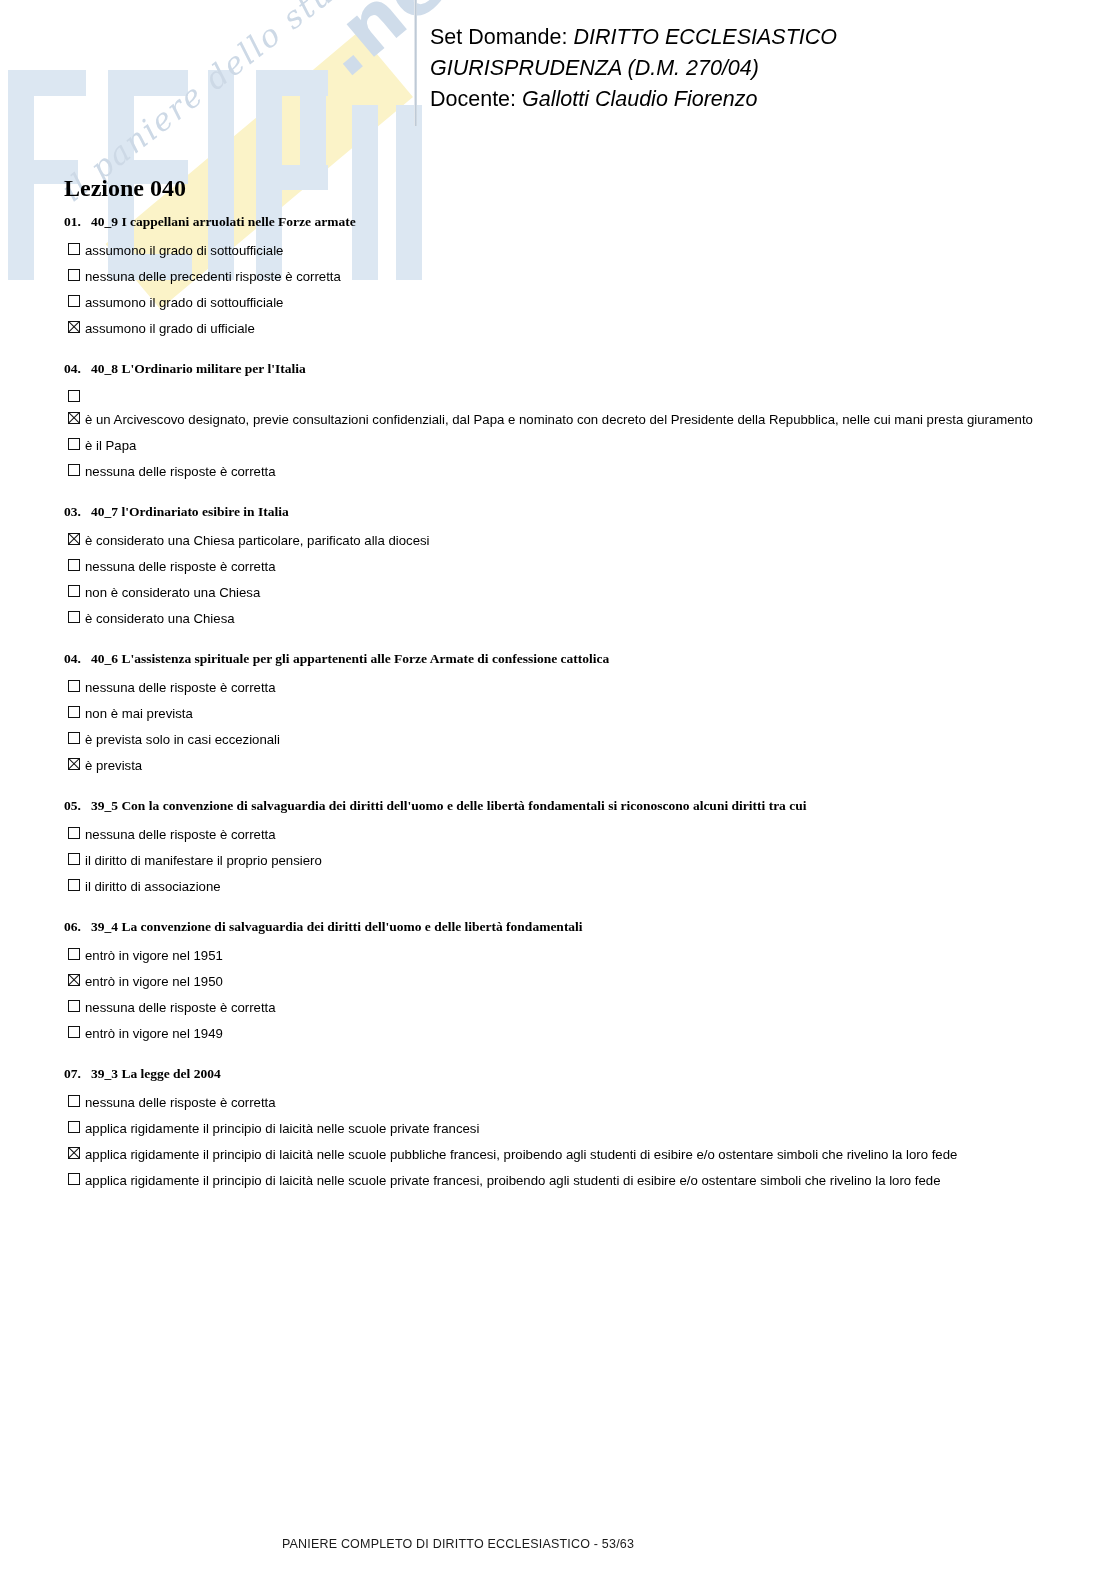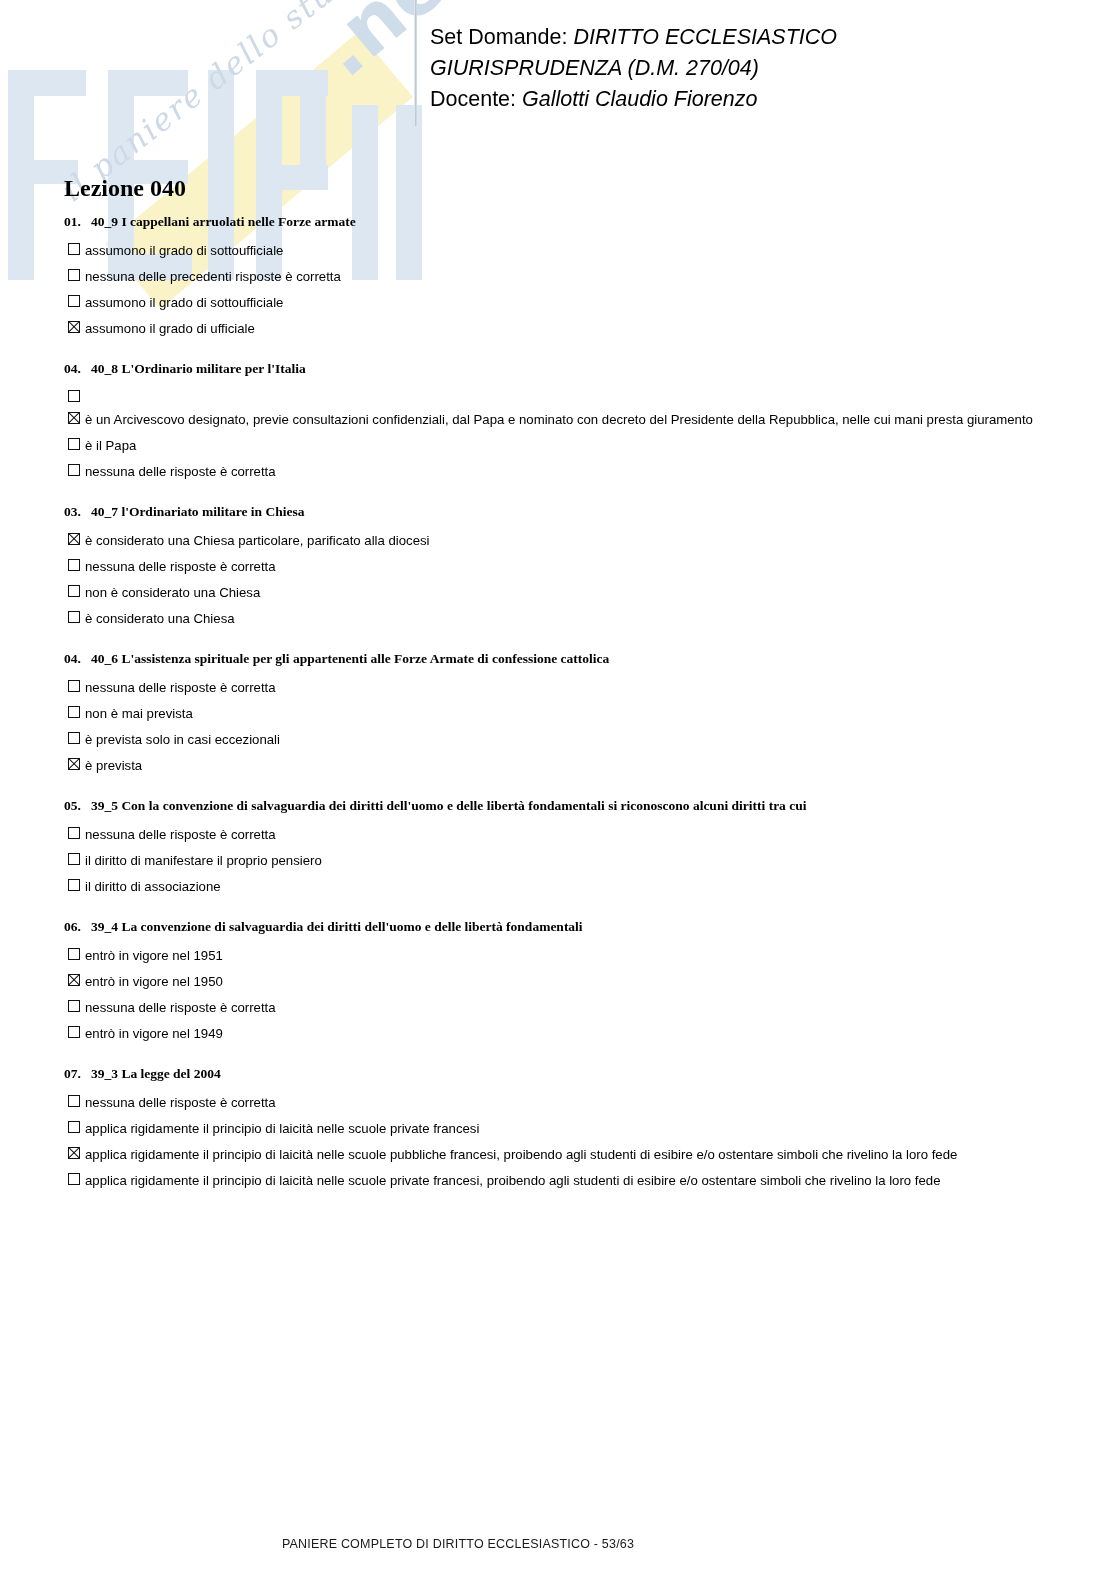--- a/index.html
+++ b/index.html
@@ -265,21 +265,21 @@
             <span class="answer-text">è il Papa</span>
           </div>
           <div class="answer-row">
             <span class="checkbox"></span>
             <span class="answer-text">nessuna delle risposte è corretta</span>
           </div>
         </div>
         <div class="question-block">
           <div class="q-header">
             <span class="q-num">03.</span>
-            <span class="q-text">40_7 l'Ordinariato militare in Chiesa</span>
+            <span class="q-text">40_7 l'Ordinariato esibire in Italia</span>
           </div>
           <div class="answer-row">
             <span class="checkbox checked"></span>
             <span class="answer-text">è considerato una Chiesa particolare, parificato alla diocesi</span>
           </div>
           <div class="answer-row">
             <span class="checkbox"></span>
             <span class="answer-text">nessuna delle risposte è corretta</span>
           </div>
           <div class="answer-row">

